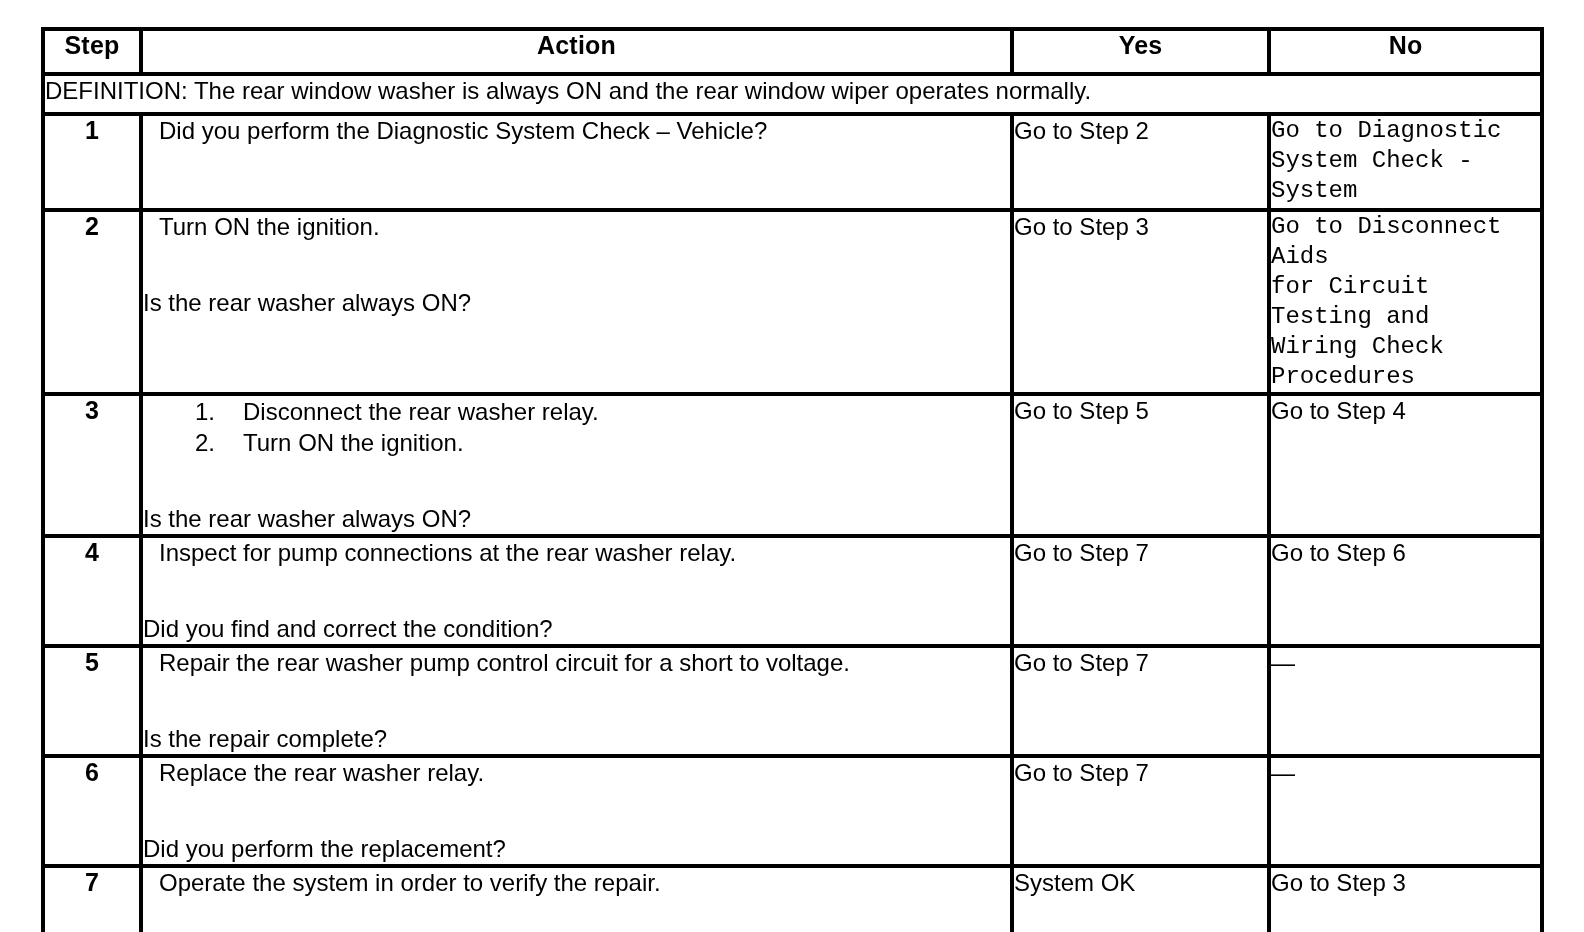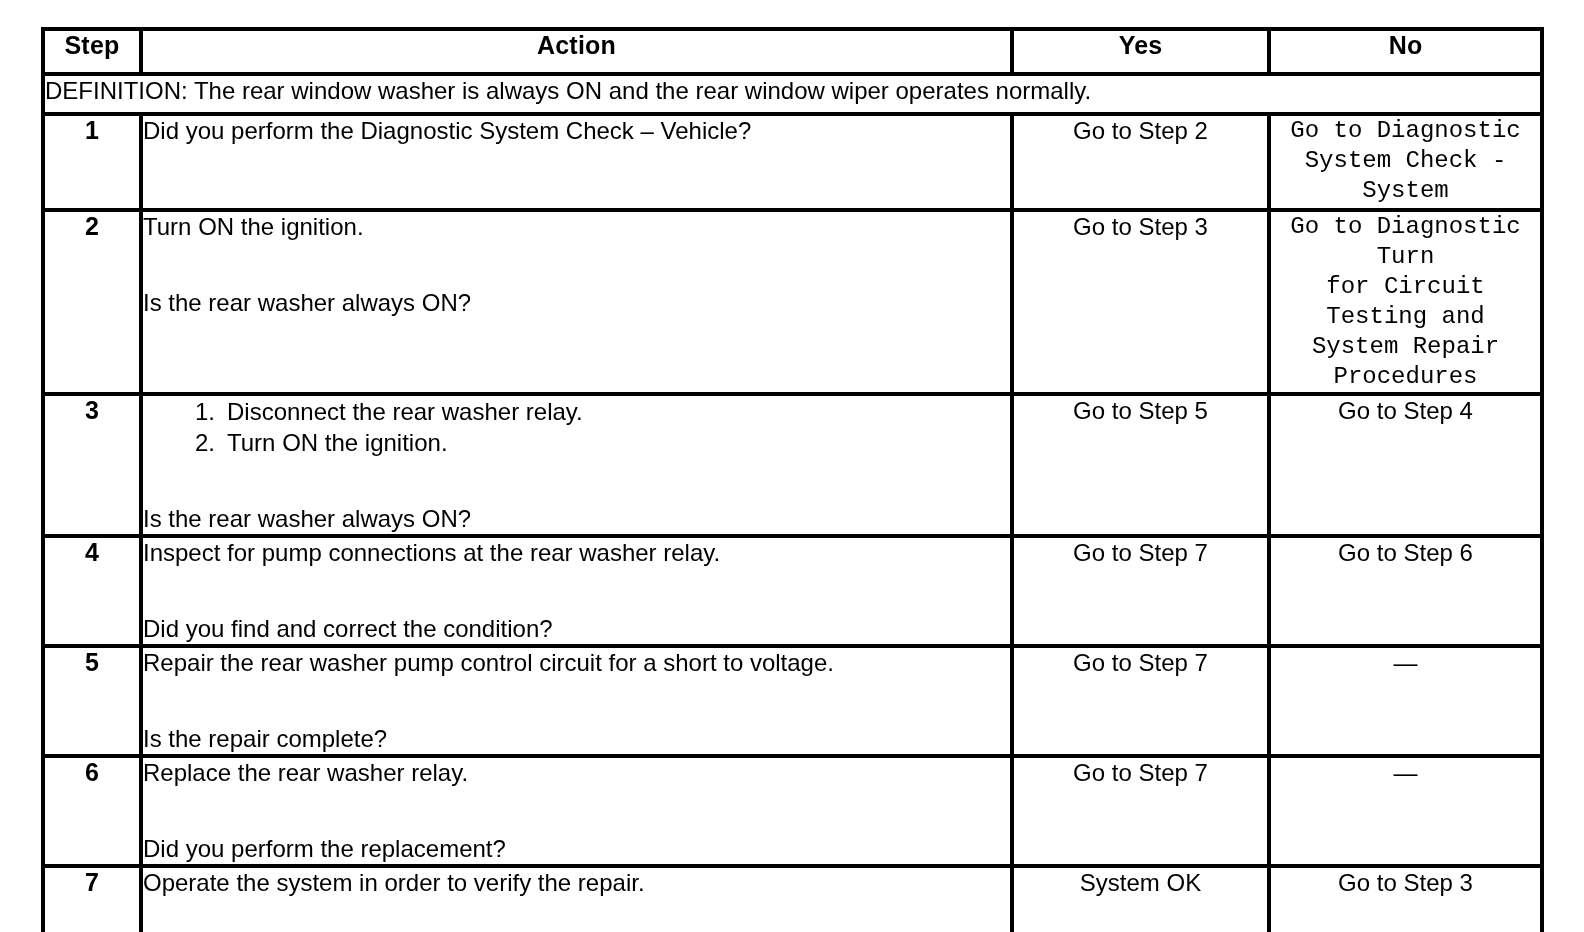--- a/index.html
+++ b/index.html
@@ -77,20 +77,21 @@
   .action {
     vertical-align: top;
     font-size: 24px;
     line-height: 30px;
     padding: 6px 6px 6px 6px;
     position: relative;
   }
   .action .lead {
     display: block;
     white-space: nowrap;
+    padding-left: 16px;
   }
   .action .question {
     display: block;
     white-space: nowrap;
     margin-top: 16px;
   }
   .action .spacer-1 { height: 30px; }
   .action .spacer-2 { height: 30px; }
   .action ol.substeps {
     margin: 0;
@@ -104,25 +105,25 @@
     position: relative;
     line-height: 31px;
   }
   .action ol.substeps li .num {
     position: absolute;
     left: 52px;
     top: 0;
   }
   .action ol.substeps li .txt {
     display: inline-block;
-    margin-left: 32px;
+    margin-left: 48px;
   }
   
   .ans {
-    text-align: center;
+    text-align: left;
     font-size: 24px;
     line-height: 30px;
     vertical-align: bottom;
     padding: 4px 4px 6px 4px;
   }
   .ans .multi {
     display: block;
     font-family: Liberation Mono, monospace;
   }
   .dash {
@@ -178,23 +179,23 @@
 
         <tr class="r2">
           <td class="stepnum">2</td>
           <td class="action">
             <span class="lead">Turn ON the ignition.</span>
             <span class="spacer-1">&nbsp;</span>
             <span class="question">Is the rear washer always ON?</span>
           </td>
           <td class="ans">Go to Step 3</td>
           <td class="ans">
-            <span class="multi">Go to Diagnostic Turn</span>
+            <span class="multi">Go to Disconnect Aids</span>
             <span class="multi">for Circuit Testing and</span>
-            <span class="multi">System Repair</span>
+            <span class="multi">Wiring Check</span>
             <span class="multi">Procedures</span>
           </td>
         </tr>
 
         <tr class="r3">
           <td class="stepnum">3</td>
           <td class="action">
             <ol class="substeps">
               <li>
                 <span class="num">1.</span>

